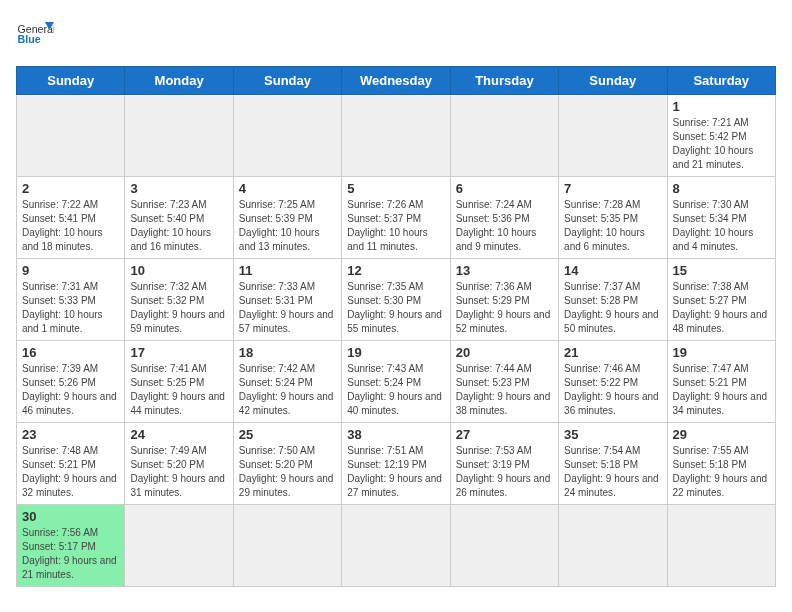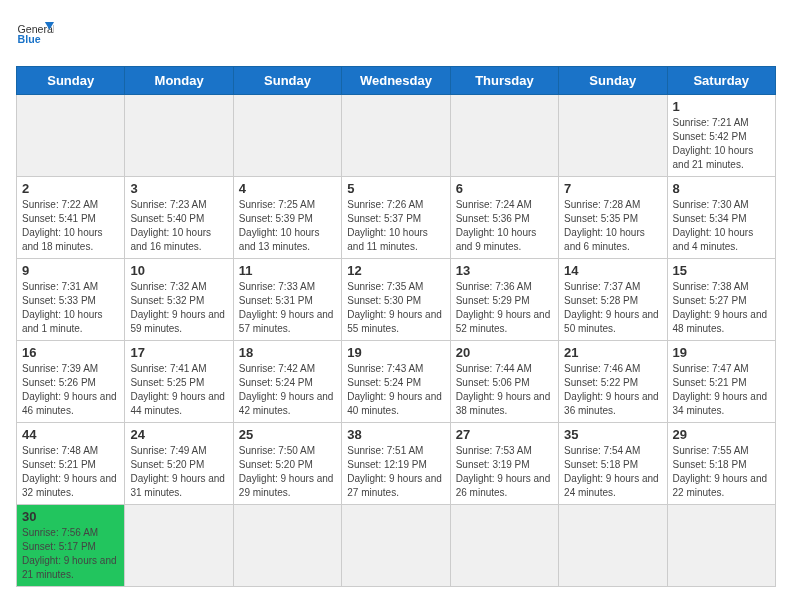--- a/index.html
+++ b/index.html
@@ -70,21 +70,21 @@
       color: #333;
       display: block;
       margin-bottom: 2px;
     }
     .day-info {
       font-size: 10px;
       color: #444;
       line-height: 1.4;
     }
     .calendar tr:last-child td {
-      background: #22c55e;
+      background: #86efac;
     }
     .week-row td {
       min-height: 75px;
     }
   </style>
 </head>
 <body>
 
 <div class="header-area">
   <div class="logo">
@@ -236,39 +236,39 @@
         </td>
         <td>
           <span class="day-number">19</span>
           <div class="day-info">Sunrise: 7:43 AM
 Sunset: 5:24 PM
 Daylight: 9 hours and 40 minutes.</div>
         </td>
         <td>
           <span class="day-number">20</span>
           <div class="day-info">Sunrise: 7:44 AM
-Sunset: 5:06 PM
+Sunset: 5:23 PM
 Daylight: 9 hours and 38 minutes.</div>
         </td>
         <td>
           <span class="day-number">21</span>
           <div class="day-info">Sunrise: 7:46 AM
 Sunset: 5:22 PM
 Daylight: 9 hours and 36 minutes.</div>
         </td>
         <td>
           <span class="day-number">19</span>
           <div class="day-info">Sunrise: 7:47 AM
 Sunset: 5:21 PM
 Daylight: 9 hours and 34 minutes.</div>
         </td>
       </tr>
       <tr class="week-row">
         <td>
-          <span class="day-number">44</span>
+          <span class="day-number">23</span>
           <div class="day-info">Sunrise: 7:48 AM
 Sunset: 5:21 PM
 Daylight: 9 hours and 32 minutes.</div>
         </td>
         <td>
           <span class="day-number">24</span>
           <div class="day-info">Sunrise: 7:49 AM
 Sunset: 5:20 PM
 Daylight: 9 hours and 31 minutes.</div>
         </td>

